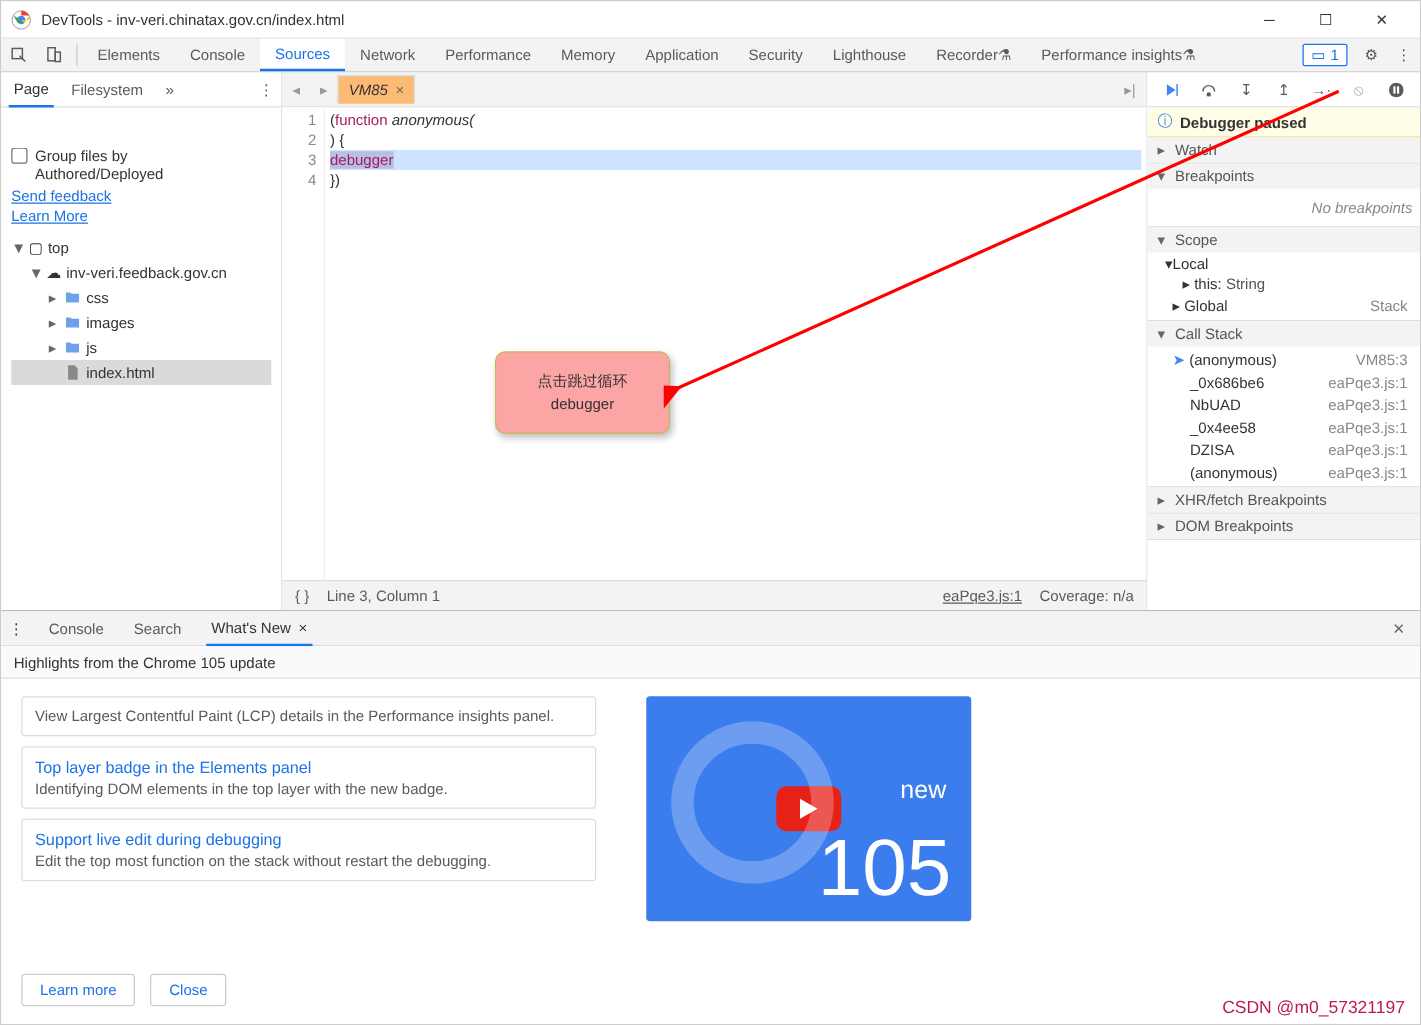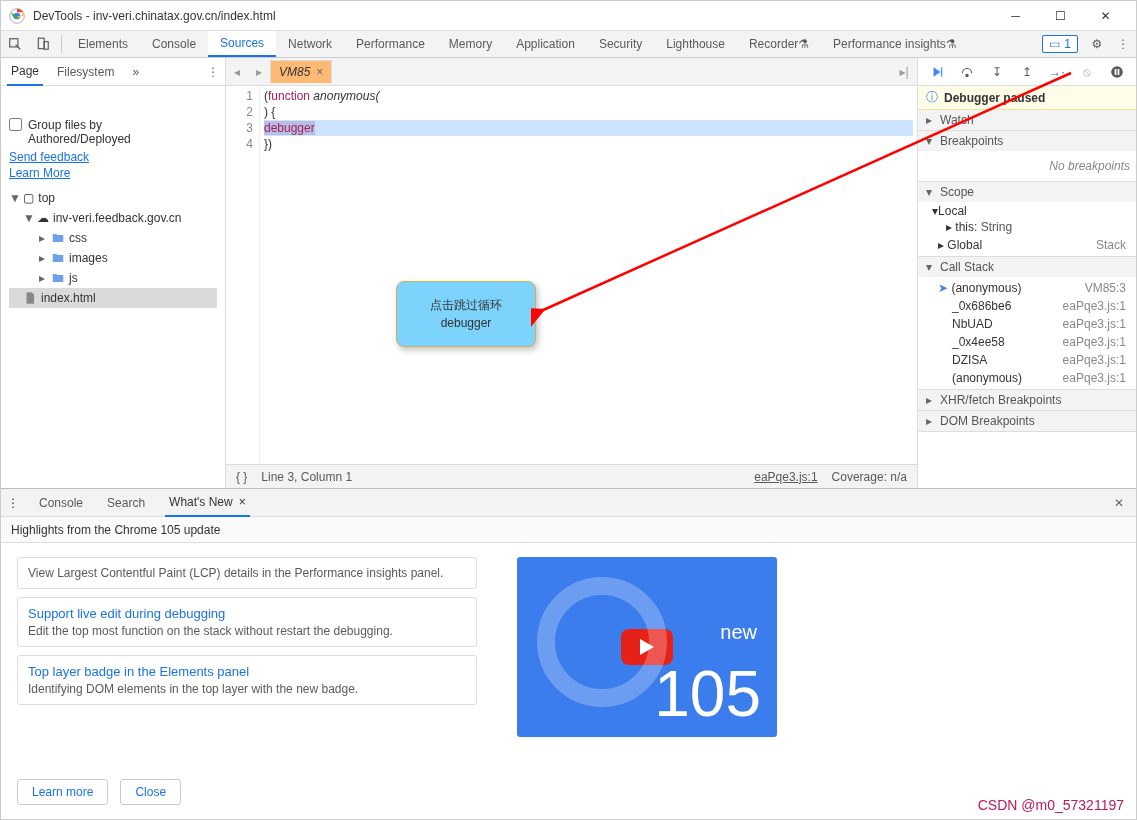--- a/index.html
+++ b/index.html
@@ -87,21 +87,21 @@
 .promo .new{position:absolute;right:20px;top:64px;font-size:20px;}
 .promo .play{width:52px;height:36px;background:#e62117;border-radius:8px;display:flex;align-items:center;justify-content:center;}
 .promo .play .tri{width:0;height:0;border-left:14px solid #fff;border-top:8px solid transparent;border-bottom:8px solid transparent;}
 .promo .ring{position:absolute;left:20px;top:20px;width:130px;height:130px;border:18px solid rgba(255,255,255,.25);border-radius:50%;}
 .drawer-foot{padding:10px 16px 16px;display:flex;gap:12px;}
 .btn{border:1px solid #ccc;background:#fff;color:#1a73e8;padding:5px 14px;border-radius:3px;cursor:pointer;}
 
 .watermark{position:absolute;right:12px;bottom:6px;color:#be185d;font-size:14px;pointer-events:none;}
 
 
-.callout{position:absolute;left:395px;top:280px;width:140px;background:#7dd3fc;border:1px solid #c9b458;border-radius:8px;padding:14px 10px;text-align:center;box-shadow:2px 3px 6px rgba(0,0,0,.25);line-height:1.5;font-size:13px;}
+.callout{position:absolute;left:395px;top:280px;width:140px;background:#fca5a5;border:1px solid #c9b458;border-radius:8px;padding:14px 10px;text-align:center;box-shadow:2px 3px 6px rgba(0,0,0,.25);line-height:1.5;font-size:13px;}
 .arrow-svg{position:absolute;left:530px;top:68px;pointer-events:none;}
 
 svg{display:block;}
 </style>
 </head>
 <body>
 
 <div class="titlebar">
   <svg class="chrome-icon" viewBox="0 0 24 24">
       <circle cx="12" cy="12" r="11" fill="#fff" stroke="#888"></circle>
@@ -200,21 +200,21 @@
             </svg>
             <span>images</span>
           </div>
         <div class="trow" style="padding-left:28px">
             <span class="caret">▸</span>
             <svg class="ficon" viewBox="0 0 24 24">
               <path class="folder" d="M3 5h6l2 2h10v12H3z"></path>
             </svg>
             <span>js</span>
           </div>
-        <div class="trow selected" style="">
+        <div class="trow selected" style="padding-left:28px">
             <span class="caret"></span>
             <svg class="ficon" viewBox="0 0 24 24">
               <path class="fileic" d="M6 2h9l4 4v16H6z"></path>
             </svg>
             <span>index.html</span>
           </div>
       </div>
     </div>
   </div>
 
@@ -372,26 +372,26 @@
       </span>
     <span class="x">✕</span>
   </div>
   <div class="drawer-sub">Highlights from the Chrome 105 update</div>
   <div class="drawer-body">
     <div class="cards" id="cards">
         <div class="card">
           <div class="cd">View Largest Contentful Paint (LCP) details in the Performance insights panel.</div>
         </div>
         <div class="card">
+          <div class="ct">Top layer badge in the Elements panel</div>
+          <div class="cd">Identifying DOM elements in the top layer with the new badge.</div>
+        </div>
+        <div class="card">
           <div class="ct">Support live edit during debugging</div>
           <div class="cd">Edit the top most function on the stack without restart the debugging.</div>
-        </div>
-        <div class="card">
-          <div class="ct">Top layer badge in the Elements panel</div>
-          <div class="cd">Identifying DOM elements in the top layer with the new badge.</div>
         </div>
       </div>
     <div class="promo">
       <div class="ring"></div>
       <div class="play">
           <div class="tri"></div>
         </div>
       <div class="new">new</div>
       <div class="big">105</div>
     </div>

